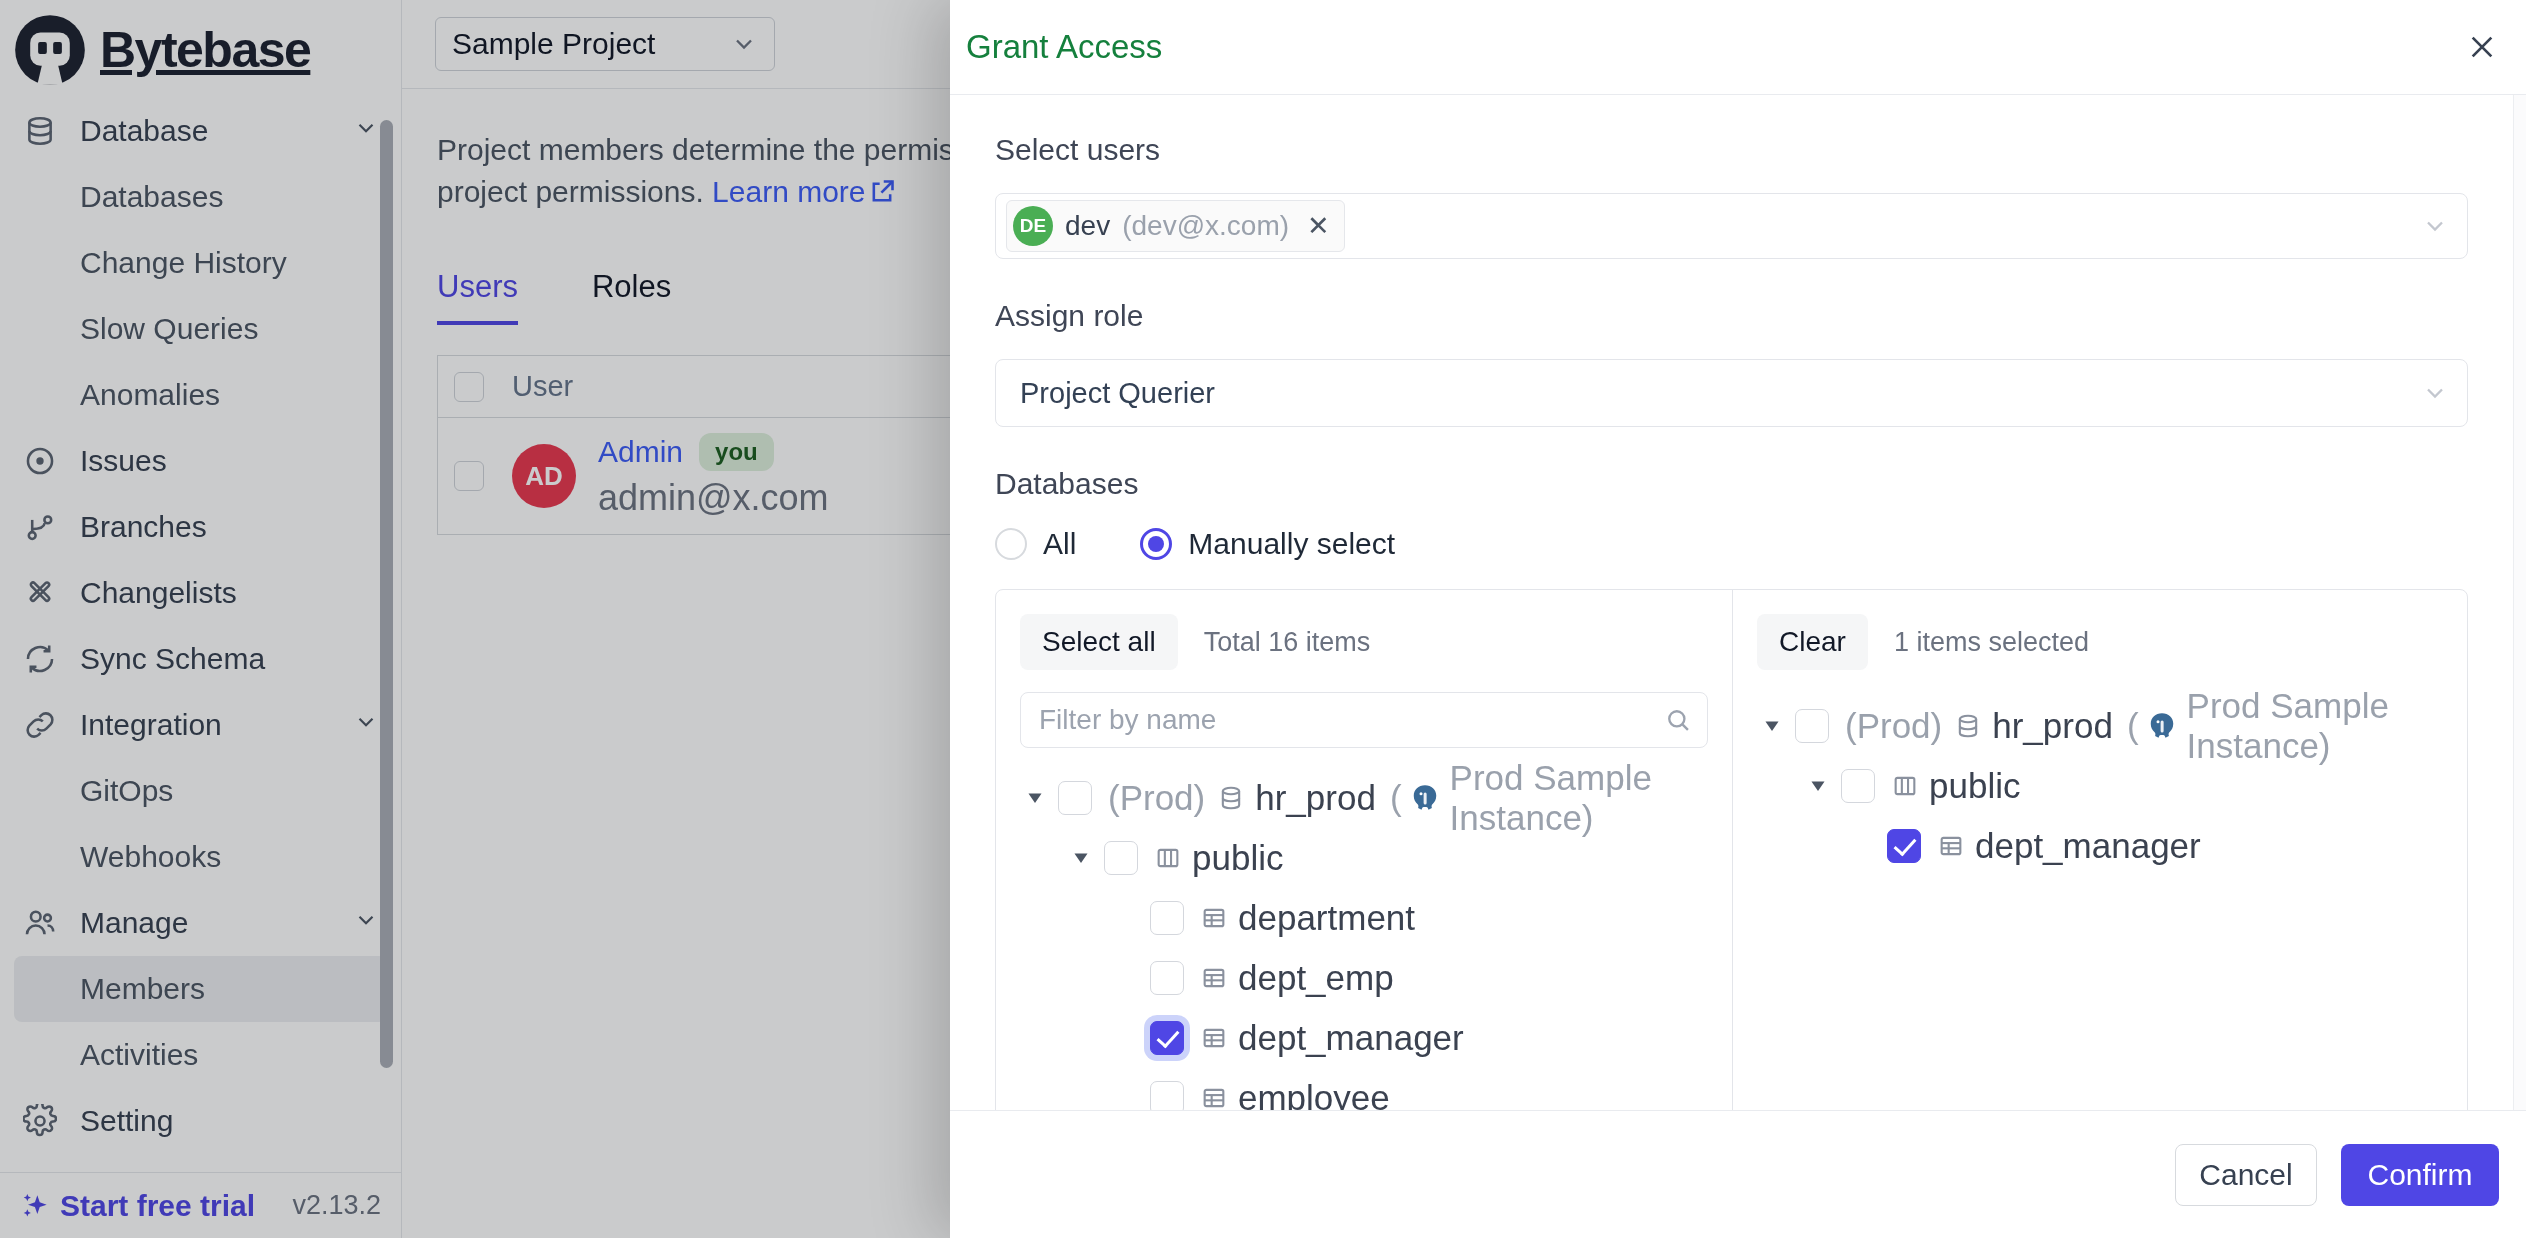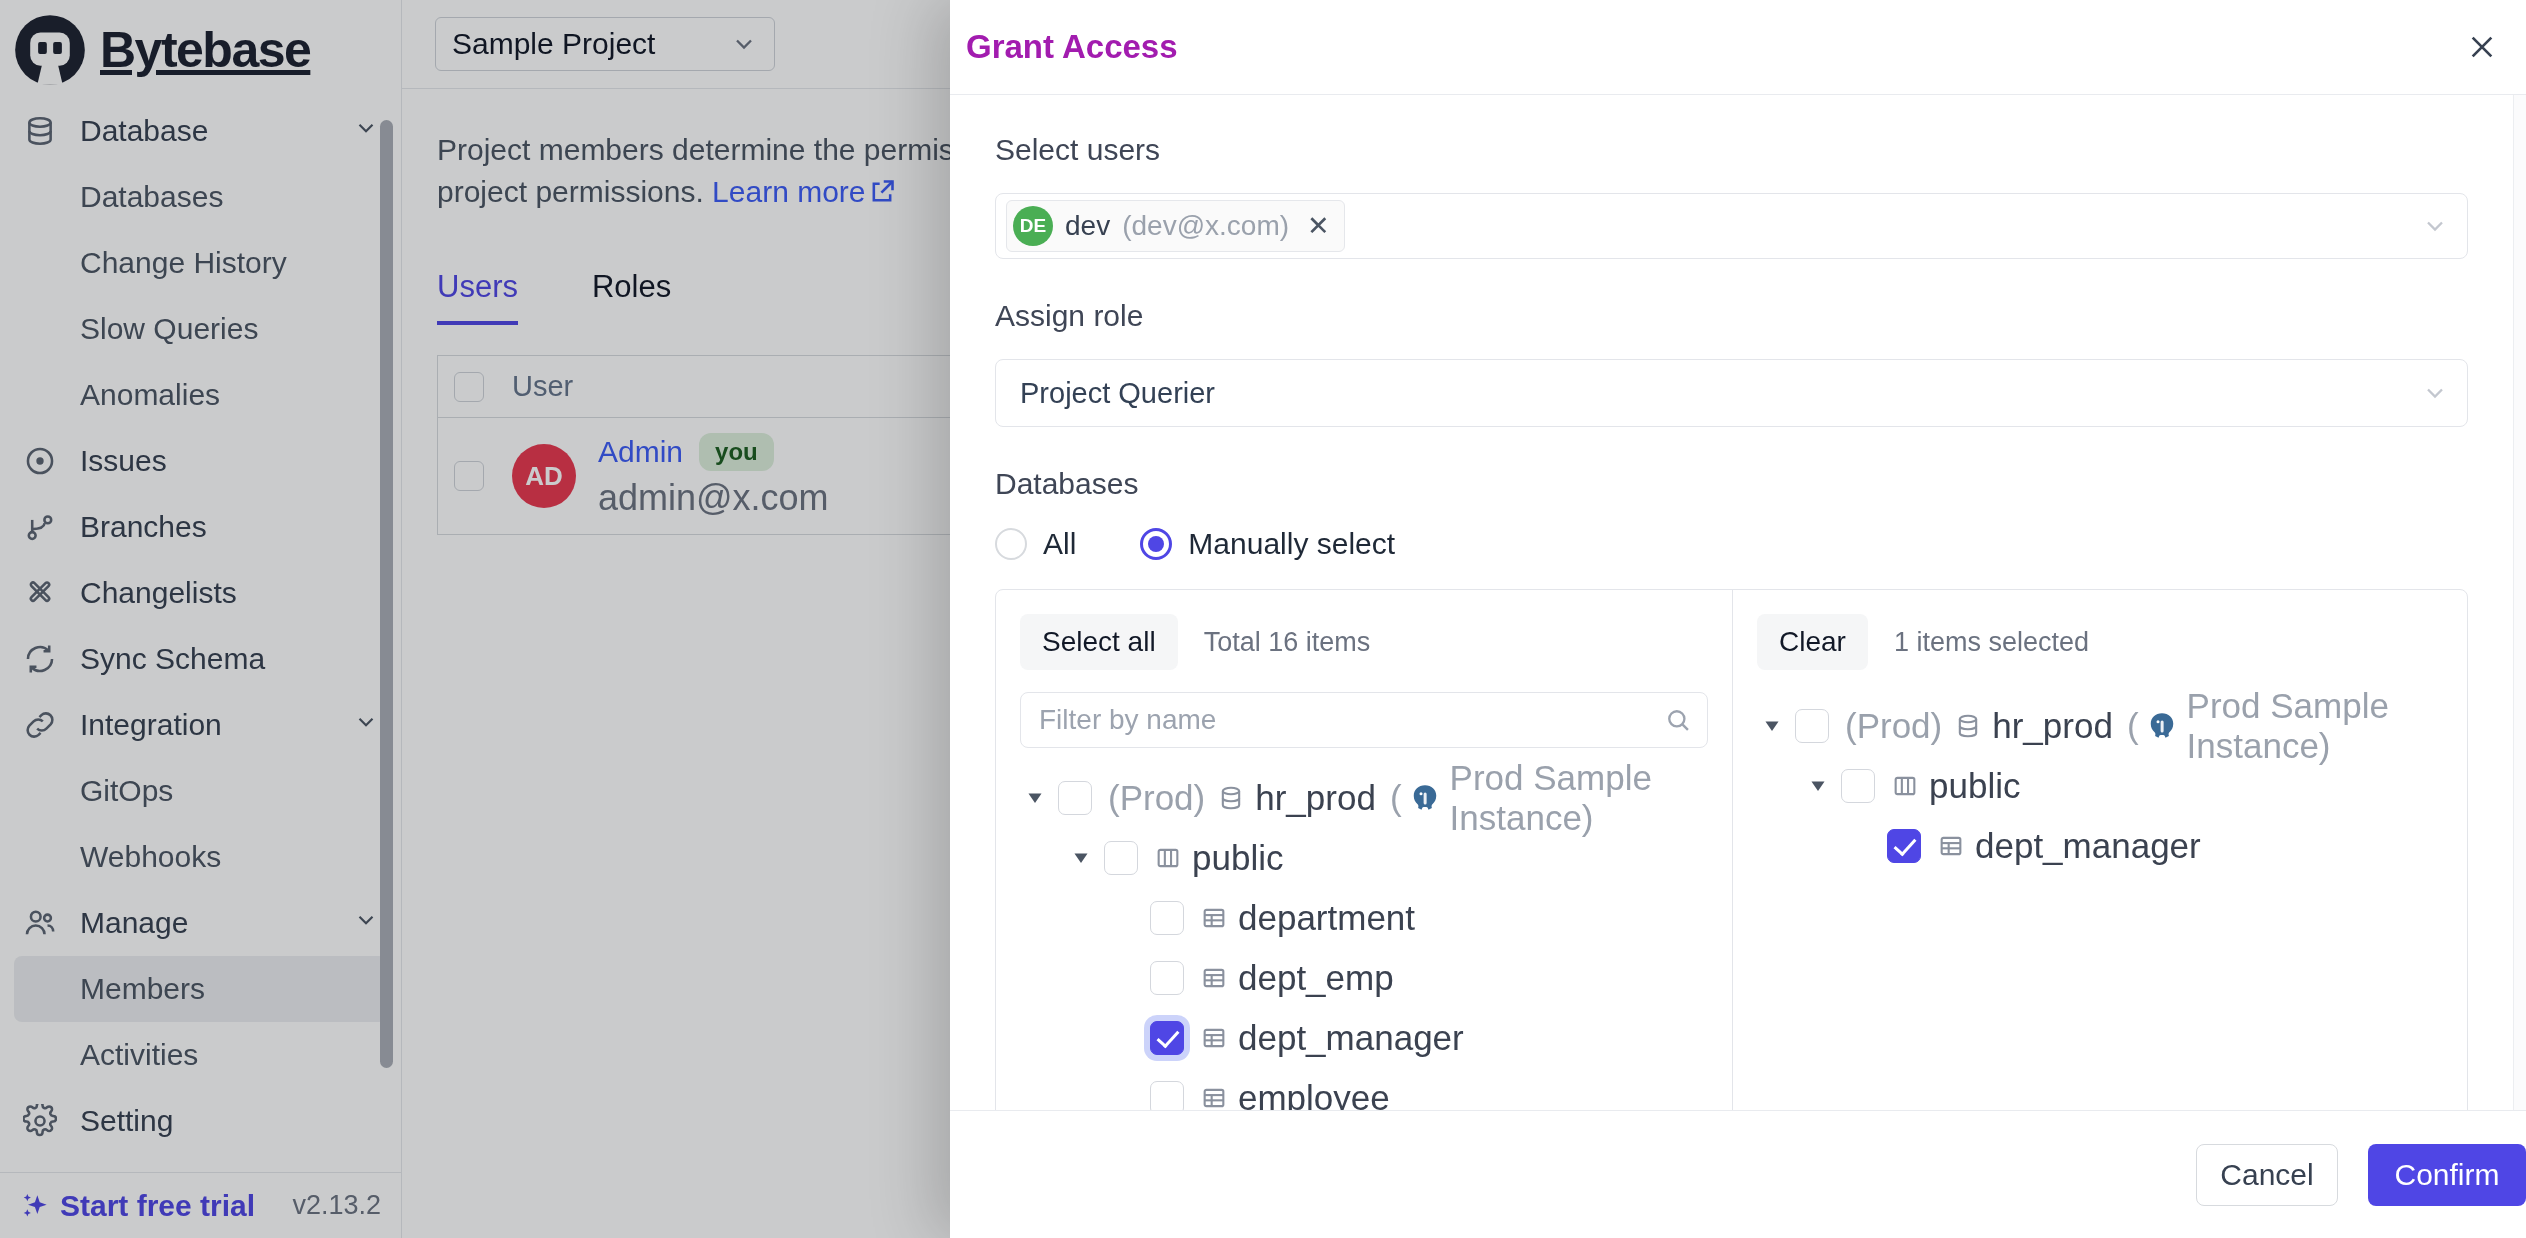--- a/index.html
+++ b/index.html
@@ -39,21 +39,21 @@
   .avatar.admin{background:#e8384f;font-size:26px;margin-left:28px;}
   .uinfo{margin-left:22px;}
   .uname{display:flex;align-items:center;gap:16px;font-size:30px;}
   .uname .nm{color:#3c5bf6;font-weight:500;cursor:pointer;}
   .badge-you{background:#ddefdc;color:#1c5e20;font-size:24px;font-weight:600;padding:5px 16px;border-radius:12px;}
   .uemail{font-size:36px;color:#6b7280;margin-top:6px;}
   
   .dim{position:absolute;inset:0;background:rgba(13,16,24,0.22);z-index:5;}
   .modal{position:absolute;left:950px;top:0;right:0;bottom:0;background:#fff;z-index:10;box-shadow:-18px 0 60px rgba(0,0,0,.18);}
   .mhead{height:95px;border-bottom:1.5px solid #e9ebef;display:flex;align-items:center;padding:0 28px 0 16px;}
-  .mtitle{font-size:33px;font-weight:700;color:#a21caf;}
+  .mtitle{font-size:33px;font-weight:400;color:#15803d;}
   .mclose{margin-left:auto;cursor:pointer;display:flex;}
   .mbody{position:relative;height:1015px;overflow:hidden;padding:38px 58px 0 45px;}
   .mlabel{font-size:30px;font-weight:500;color:#3f4656;height:34px;display:flex;align-items:center;}
   .ubox{margin-top:26px;height:66px;border:1.5px solid #e3e5ea;border-radius:8px;display:flex;align-items:center;padding:0 56px 0 10px;position:relative;background:#fff;cursor:text;}
   .chip{display:inline-flex;align-items:center;gap:12px;background:#fafafa;border:1px solid #e5e7eb;border-radius:6px;height:52px;padding:0 14px 0 6px;}
   .chip .av{width:40px;height:40px;border-radius:50%;background:#4aae54;color:#fff;font-size:19px;font-weight:700;display:flex;align-items:center;justify-content:center;}
   .chip .nm{font-size:28px;color:#374151;}
   .chip .em{font-size:28px;color:#9aa1ac;}
   .chip .x{font-size:27px;color:#4b5563;margin-left:6px;cursor:pointer;line-height:1;}
   .boxchev{position:absolute;right:18px;top:50%;transform:translateY(-50%);display:flex;}
@@ -84,21 +84,21 @@
   .cb{width:34px;height:34px;border:1.5px solid #d4d7dd;border-radius:7px;background:#fff;margin-right:16px;position:relative;flex:none;cursor:pointer;}
   .cb.on{background:#4f46e5;border-color:#4f46e5;}
   .cb.on::after{content:"";position:absolute;left:11px;top:4px;width:9px;height:18px;border:solid #fff;border-width:0 3.5px 3.5px 0;transform:rotate(42deg);}
   .cb.ring{box-shadow:0 0 0 6px #ccd3fa;}
   .muted{color:#9aa1ac;}
   .tpre{margin-right:12px;}
   .ticon{display:flex;margin-right:10px;flex:none;}
   .tname{margin-right:14px;}
   .topen{margin-right:8px;}
   .gutter{position:absolute;top:95px;right:0;bottom:128px;width:13px;border-left:1.5px solid #eceef1;background:#fbfbfc;z-index:11;}
-  .mfooter{position:absolute;left:0;right:0;bottom:0;height:128px;border-top:1.5px solid #e9ebef;background:#fff;display:flex;align-items:center;justify-content:flex-end;gap:30px;}
+  .mfooter{position:absolute;left:0;right:0;bottom:0;height:128px;border-top:1.5px solid #e9ebef;background:#fff;display:flex;align-items:center;justify-content:flex-end;padding-right:27px;gap:24px;}
   .btn{height:62px;border-radius:8px;display:flex;align-items:center;justify-content:center;font-size:30px;cursor:pointer;}
   .btn.cancel{width:142px;border:1.5px solid #d7dade;background:#fff;color:#374151;}
   .btn.confirm{width:158px;background:#4f46e5;color:#fff;font-weight:500;}
 </style>
 </head>
 <body>
 
 <div class="screen">
 
   <div class="sidebar">

